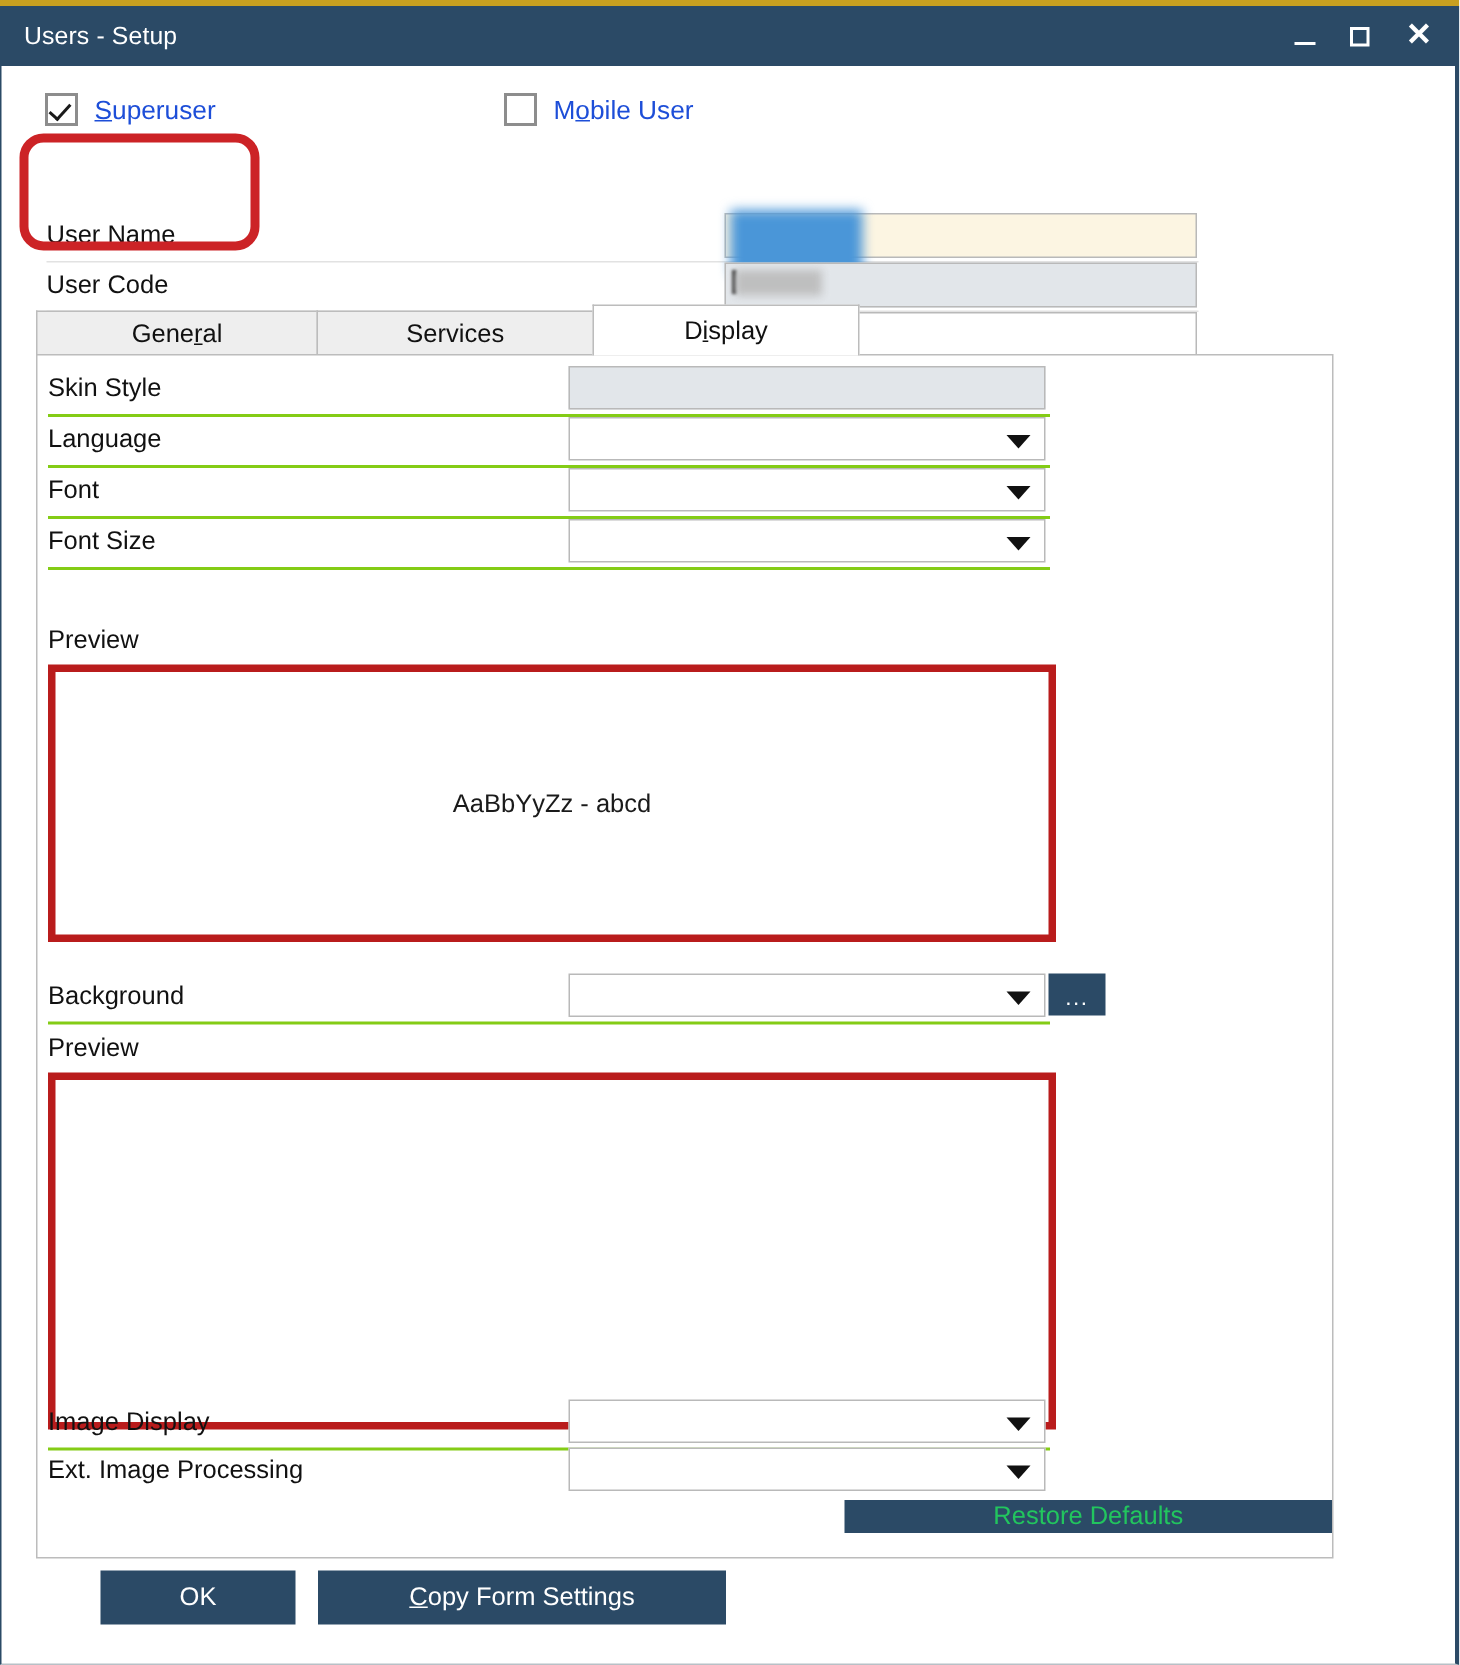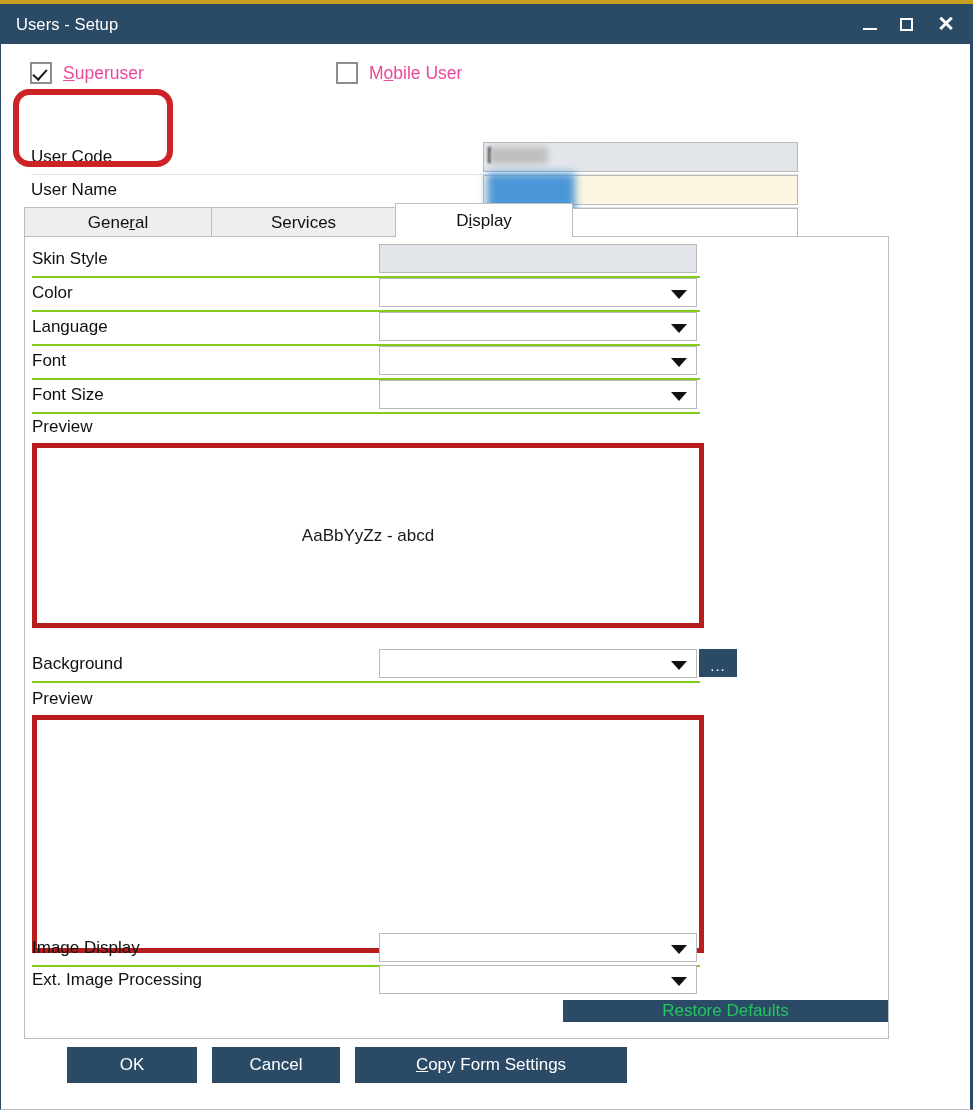--- a/index.html
+++ b/index.html
@@ -130,21 +130,21 @@
     left: 4px;
     top: 2px;
     width: 6px;
     height: 12px;
     border: solid #1a1a1a;
     border-width: 0 2.6px 2.6px 0;
     transform: rotate(42deg);
   }
   .chk-label {
     font-size: 17.5px;
-    color: #ec4899;
+    color: #1d4ed8;
     margin-left: 11px;
     white-space: nowrap;
   }
   .chk-label .ul { text-decoration: underline; }
 
   
   .annotation {
     position: absolute;
     left: 12px;
     top: 45px;
@@ -426,31 +426,31 @@
         <span class="checkbox"></span>
         <span class="chk-label"><span>M</span><span class="ul">o</span><span>bile User</span></span>
       </div>
     </div>
 
     <div class="annotation"></div>
 
     <div class="hdr-fields">
 
       <div class="hdr-row">
+        <span class="hdr-label">User Name</span>
+        <div class="hdr-input focused">
+          <span class="redact-blue"></span>
+        </div>
+      </div>
+
+      <div class="hdr-row">
         <span class="hdr-label">User Code</span>
         <div class="hdr-input disabled">
           <span class="redact-tick"></span>
           <span class="redact-gray"></span>
-        </div>
-      </div>
-
-      <div class="hdr-row">
-        <span class="hdr-label">User Name</span>
-        <div class="hdr-input focused">
-          <span class="redact-blue"></span>
         </div>
       </div>
 
       <div class="hdr-row">
         <span class="hdr-label">Defaults</span>
         <div class="hdr-input"></div>
       </div>
     </div>
 
     <div class="tabs">
@@ -475,27 +475,20 @@
 
       <div style="position:absolute; left:0; top:7px; width:100%;">
 
         <div class="frow">
           <span class="frow-label">Skin Style</span>
           <div class="field readonly">
             <span></span>
           </div>
         </div>
 
-        <div class="frow">
-          <span class="frow-label">Color</span>
-          <div class="field">
-            <span></span>
-            <span class="caret"></span>
-          </div>
-        </div>
 
         <div class="frow">
           <span class="frow-label">Language</span>
           <div class="field">
             <span></span>
             <span class="caret"></span>
           </div>
         </div>
 
         <div class="frow">
@@ -548,21 +541,20 @@
           <span></span>
           <span class="caret"></span>
         </div>
       </div>
 
       <div class="restore-btn" style="left:538px; top:763px;">Restore Defaults</div>
     </div>
 
     <div class="btnbar">
       <div class="btn btn-ok">OK</div>
-      <div class="btn btn-cancel">Cancel</div>
       <div class="btn btn-copy">
           <span class="ul">C</span>
           <span>opy Form Settings</span>
         </div>
     </div>
 
   </div>
 </div>
 
 </body></html>

